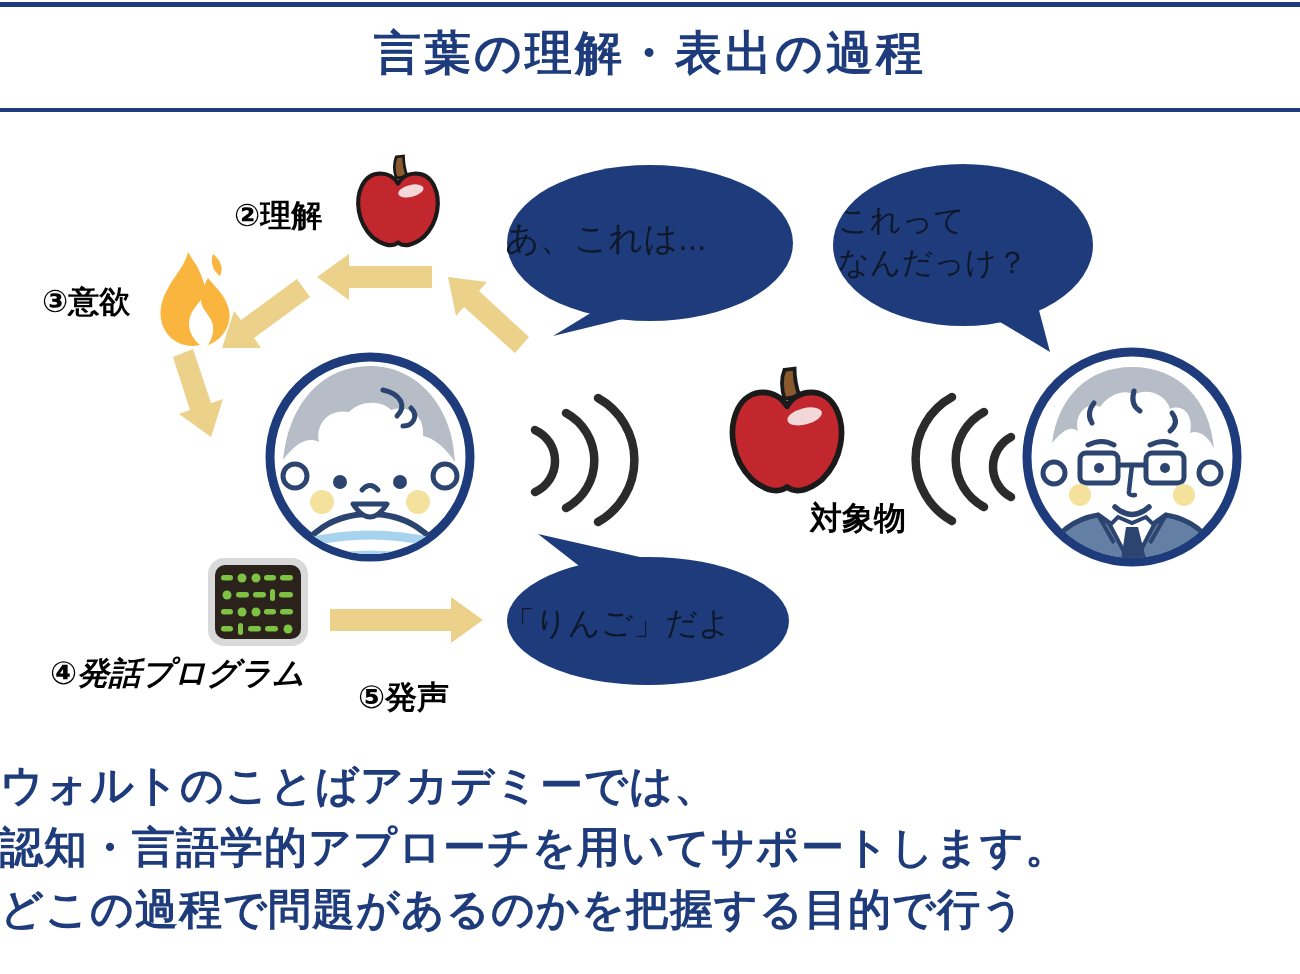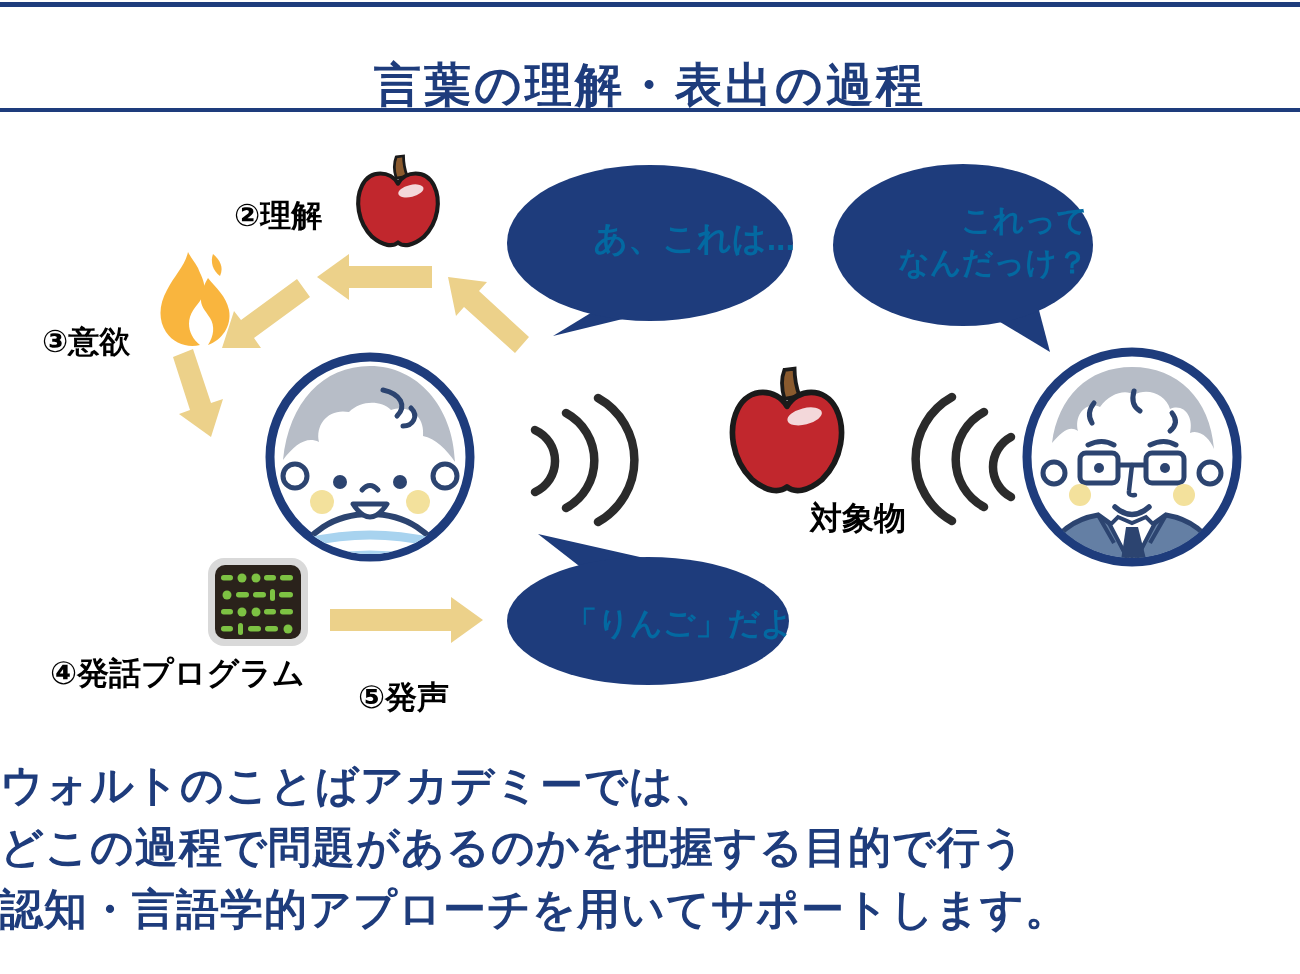--- a/index.html
+++ b/index.html
@@ -5,28 +5,28 @@
   html,body{margin:0;padding:0;background:#fff;}
   .page{
     position:relative; width:1300px; height:974px; background:#ffffff;
     font-family:"Liberation Sans","DejaVu Sans",sans-serif; overflow:hidden;
   }
   .rule{position:absolute; left:0; width:1300px; background:#1e3c7c;}
   .rule-top{top:2px; height:5px;}
   .rule-mid{top:108px; height:4px;}
   .title{
     position:absolute; top:22px; left:0; width:1300px; text-align:center;
-    font-size:47px; line-height:62px; font-weight:800; color:#1e3c7c; letter-spacing:3px;margin-top:32px;
+    font-size:47px; line-height:62px; font-weight:800; color:#1e3c7c; letter-spacing:3px;
   }
   .art{position:absolute; top:0; left:0;}
   .lbl{
     position:absolute; color:#000000; font-weight:800; font-size:31px; white-space:nowrap;
   }
   .bubble-text{
-    position:absolute; color:#0369a1; font-weight:700; text-align:right; white-space:nowrap;
+    position:absolute; color:#0f172a; font-weight:400; text-align:left; white-space:nowrap;
   }
   .bt1{left:505px; top:216px; width:290px; font-size:34px;}
   .bt2{left:838px; top:200px; width:250px; font-size:31px; line-height:42px;}
   .bt3{left:503px; top:602px; width:290px; font-size:32px;}
   .footer{
     position:absolute; top:754px; left:0; width:1300px; text-align:left;
     color:#1e3c7c; font-weight:800; font-size:43px; line-height:62px; letter-spacing:1px;
   }
 </style>
 </head>
@@ -175,31 +175,31 @@
         <rect x="221" y="626" width="12" height="5.5" rx="2.7"></rect>
         <rect x="238" y="623" width="5" height="12" rx="2.5"></rect>
         <rect x="248" y="626" width="13" height="5.5" rx="2.7"></rect>
         <rect x="265" y="626" width="13" height="5.5" rx="2.7"></rect>
         <circle cx="288" cy="629" r="4.5"></circle>
       </g>
     </g>
   </svg>
 
   <div class="lbl" style="left:234px; top:195px;">②理解</div>
-  <div class="lbl" style="left:42px; top:281px;margin-top:40px;">③意欲</div>
-  <div class="lbl" style="left:50px; top:652px; font-size:32px;">④発話プログラム</div>
+  <div class="lbl" style="left:42px; top:281px;">③意欲</div>
+  <div class="lbl" style="left:50px; top:652px; font-size:32px;font-style:italic;">④発話プログラム</div>
   <div class="lbl" style="left:358px; top:676px; font-size:32px;">⑤発声</div>
   <div class="lbl" style="left:666px; top:497px; width:240px; text-align:right; font-size:32px;">対象物</div>
 
   <div class="bubble-text bt1">あ、これは...</div>
   <div class="bubble-text bt2">
     <div>これって</div>
     <div>なんだっけ？</div>
   </div>
   <div class="bubble-text bt3">「りんご」だよ</div>
 
   <div class="footer">
     <div>ウォルトのことばアカデミーでは、</div>
+    <div>認知・言語学的アプローチを用いてサポートします。</div>
     <div>どこの過程で問題があるのかを把握する目的で行う</div>
-    <div>認知・言語学的アプローチを用いてサポートします。</div>
   </div>
 
 </div>
 
 </body></html>

